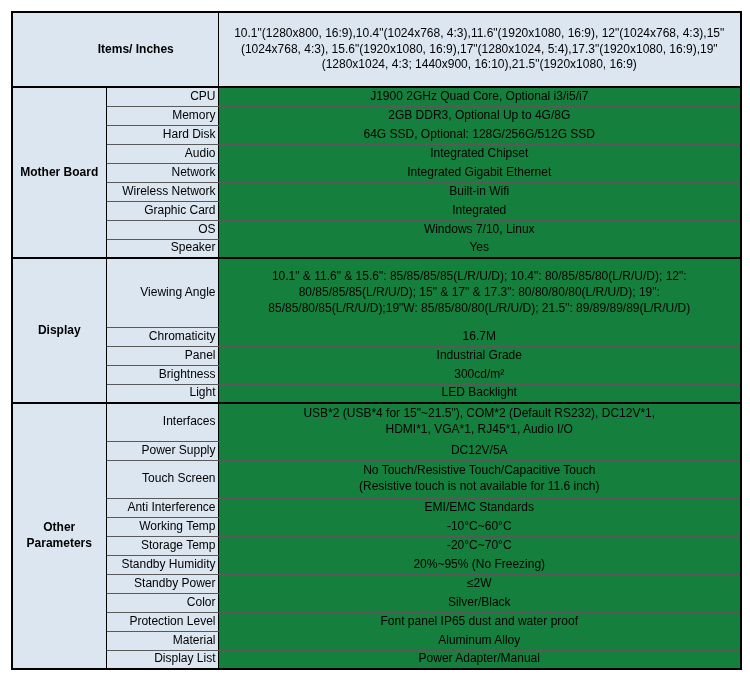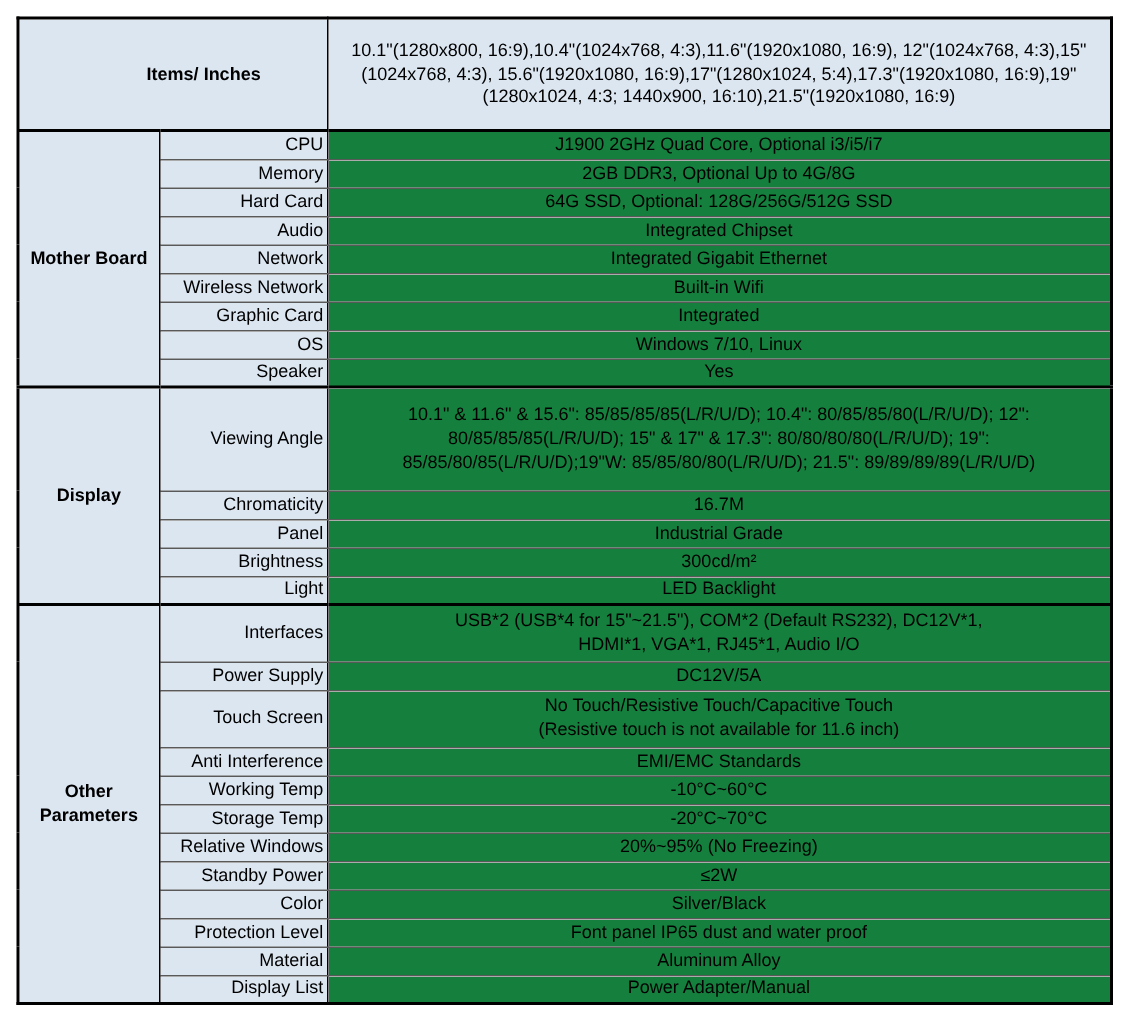--- a/index.html
+++ b/index.html
@@ -94,21 +94,21 @@
     <tr class="sec">
       <td rowspan="9" class="group">Mother Board</td>
       <td class="label">CPU</td>
       <td class="value">J1900 2GHz Quad Core, Optional i3/i5/i7</td>
     </tr>
     <tr>
       <td class="label">Memory</td>
       <td class="value">2GB DDR3, Optional Up to 4G/8G</td>
     </tr>
     <tr>
-      <td class="label">Hard Card</td>
+      <td class="label">Hard Disk</td>
       <td class="value">64G SSD, Optional: 128G/256G/512G SSD</td>
     </tr>
     <tr>
       <td class="label">Audio</td>
       <td class="value">Integrated Chipset</td>
     </tr>
     <tr>
       <td class="label">Network</td>
       <td class="value">Integrated Gigabit Ethernet</td>
     </tr>
@@ -172,21 +172,21 @@
     </tr>
     <tr>
       <td class="label">Working Temp</td>
       <td class="value">-10°C~60°C</td>
     </tr>
     <tr>
       <td class="label">Storage Temp</td>
       <td class="value">-20°C~70°C</td>
     </tr>
     <tr>
-      <td class="label">Relative Windows</td>
+      <td class="label">Standby Humidity</td>
       <td class="value">20%~95% (No Freezing)</td>
     </tr>
     <tr>
       <td class="label">Standby Power</td>
       <td class="value">≤2W</td>
     </tr>
     <tr>
       <td class="label">Color</td>
       <td class="value">Silver/Black</td>
     </tr>

